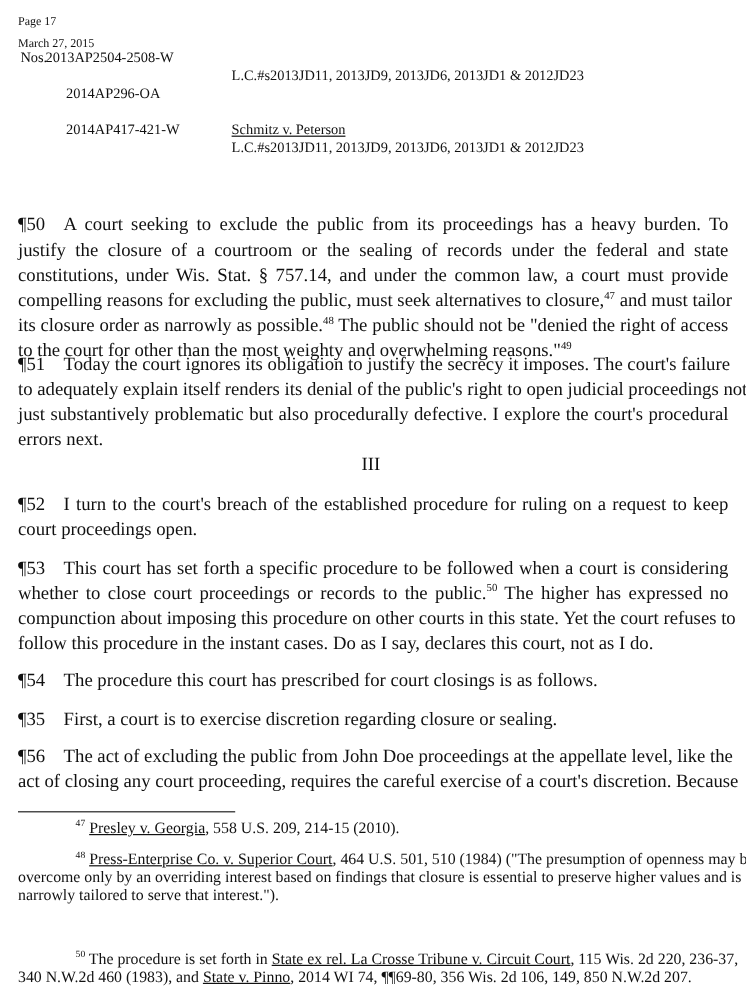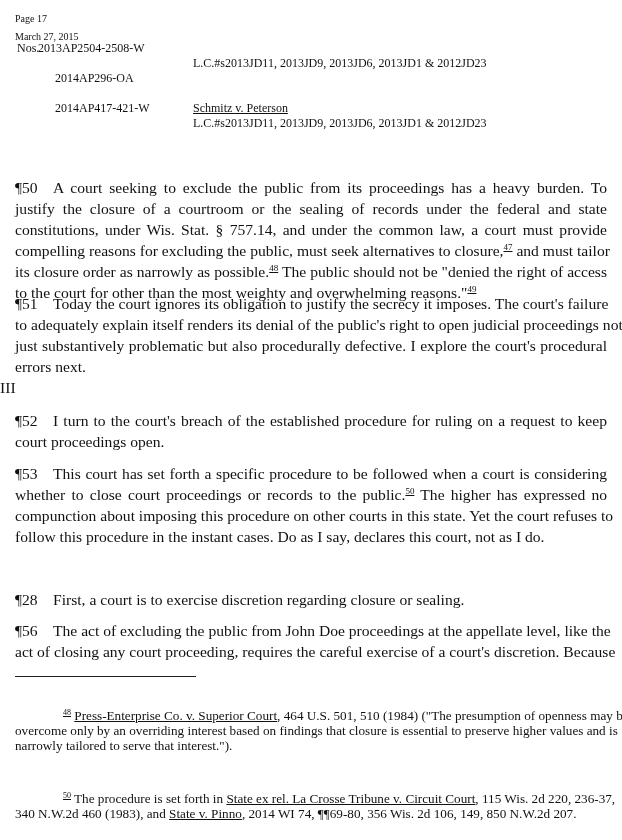--- a/index.html
+++ b/index.html
@@ -12,22 +12,22 @@
   .hdr-line { position: absolute; left: 15px; font-size: 10px; line-height: 18px; white-space: nowrap; }
   .nos-row { position: absolute; font-size: 12px; line-height: 15px; white-space: nowrap; }
   .u { text-decoration: underline; }
   .body-line {
     position: absolute; left: 15px; width: 592px;
     font-size: 15.6px; line-height: 21px; white-space: nowrap;
     text-align: justify; text-align-last: justify;
   }
   .body-line.last { text-align-last: left; }
   .pn { display: inline-block; width: 38px; text-align-last: left; }
-  sup { font-size: 9px; line-height: 0; vertical-align: super; text-decoration: underline; }
-  .heading { position: absolute; left: 0; width: 618px; font-size: 15.6px; line-height: 21px; }
+  sup { font-size: 9px; line-height: 0; vertical-align: super; }
+  .heading { position: absolute; left: 0; width: 618px; text-align: center; font-size: 15.6px; line-height: 21px; }
   .fn-rule { position: absolute; left: 15px; top: 676px; width: 181px; height: 0; border-top: 1px solid #222; }
   .fn-line {
     position: absolute; left: 15px; width: 592px;
     font-size: 13.2px; line-height: 15px; white-space: nowrap;
     text-align: justify; text-align-last: justify;
   }
   .fn-line.last { text-align-last: left; }
   .fn-line.first { padding-left: 48px; width: 544px; }
   .fn-line sup { font-size: 8px; }
 </style>
@@ -73,30 +73,32 @@
     <div class="body-line last" style="top:431px">court proceedings open.</div>
   </div>
 
   <div>
     <div class="body-line" style="top:463px"><span class="pn">¶53</span><span>This court has set forth a specific procedure to be followed when a court is considering</span></div>
     <div class="body-line" style="top:484px"><span>whether to close court proceedings or records to the public.</span><sup>50</sup><span>  The higher has expressed no</span></div>
     <div class="body-line" style="top:505px">compunction about imposing this procedure on other courts in this state.  Yet the court refuses to</div>
     <div class="body-line last" style="top:526px">follow this procedure in the instant cases.  Do as I say, declares this court, not as I do.</div>
   </div>
 
+  <div class="body-line last" style="top:557px"><span class="pn">¶54</span><span>The procedure this court has prescribed for court closings is as follows.</span></div>
 
-  <div class="body-line last" style="top:589px"><span class="pn">¶28</span><span>First, a court is to exercise discretion regarding closure or sealing.</span></div>
+  <div class="body-line last" style="top:589px"><span class="pn">¶35</span><span>First, a court is to exercise discretion regarding closure or sealing.</span></div>
 
   <div>
     <div class="body-line" style="top:620px"><span class="pn">¶56</span><span>The act of excluding the public from John Doe proceedings at the appellate level, like the</span></div>
     <div class="body-line" style="top:641px">act of closing any court proceeding, requires the careful exercise of a court's discretion.  Because</div>
   </div>
 
   <div class="fn-rule"></div>
 
+  <div class="fn-line first last" style="top:682px"><sup>47</sup> <span class="u">Presley v. Georgia</span><span>, 558 U.S. 209, 214-15 (2010).</span></div>
 
   <div>
     <div class="fn-line first" style="top:708px"><sup>48</sup> <span class="u">Press-Enterprise Co. v. Superior Court</span><span>, 464 U.S. 501, 510 (1984) ("The presumption of openness may be</span></div>
     <div class="fn-line" style="top:723px">overcome only by an overriding interest based on findings that closure is essential to preserve higher values and is</div>
     <div class="fn-line last" style="top:738px">narrowly tailored to serve that interest.").</div>
   </div>
 
 
   <div>
     <div class="fn-line first" style="top:791px"><sup>50</sup><span> The procedure is set forth in </span><span class="u">State ex rel. La Crosse Tribune v. Circuit Court</span><span>, 115 Wis. 2d 220, 236-37,</span></div>

